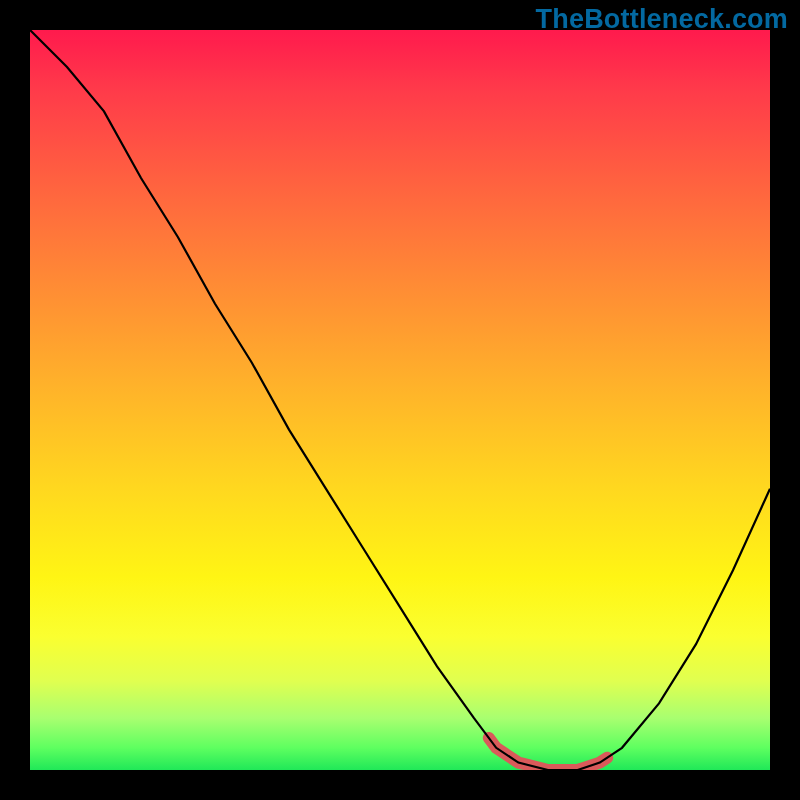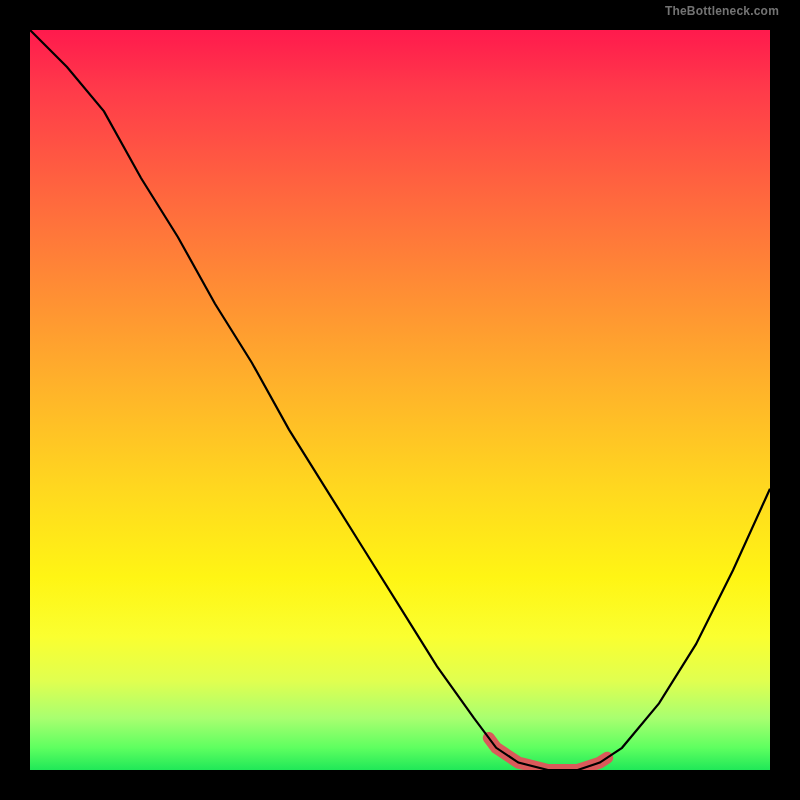--- a/index.html
+++ b/index.html
@@ -43,25 +43,25 @@
       #faff30 82%,
       #e0ff50 88%,
       #a8ff70 93%,
       #5eff60 97%,
       #20e858 100%
     );
   }
   .attribution {
     position: absolute;
     top: 4px;
-    right: 21px;
+    right: 12px;
     font-family: Arial, Helvetica, sans-serif;
-    font-size: 12px;
+    font-size: 27px;
     font-weight: 600;
-    color: #737373;
+    color: #0369a1;
     letter-spacing: 0.2px;
   }
   svg.curve {
     position: absolute;
     left: 0;
     top: 0;
     width: 740px;
     height: 740px;
     display: block;
   }

